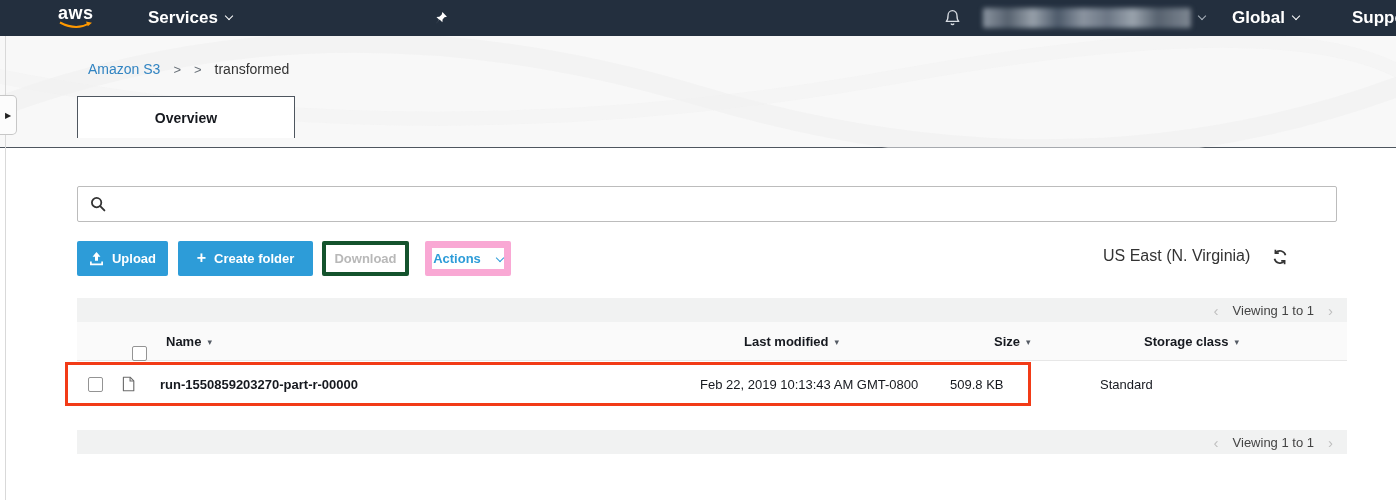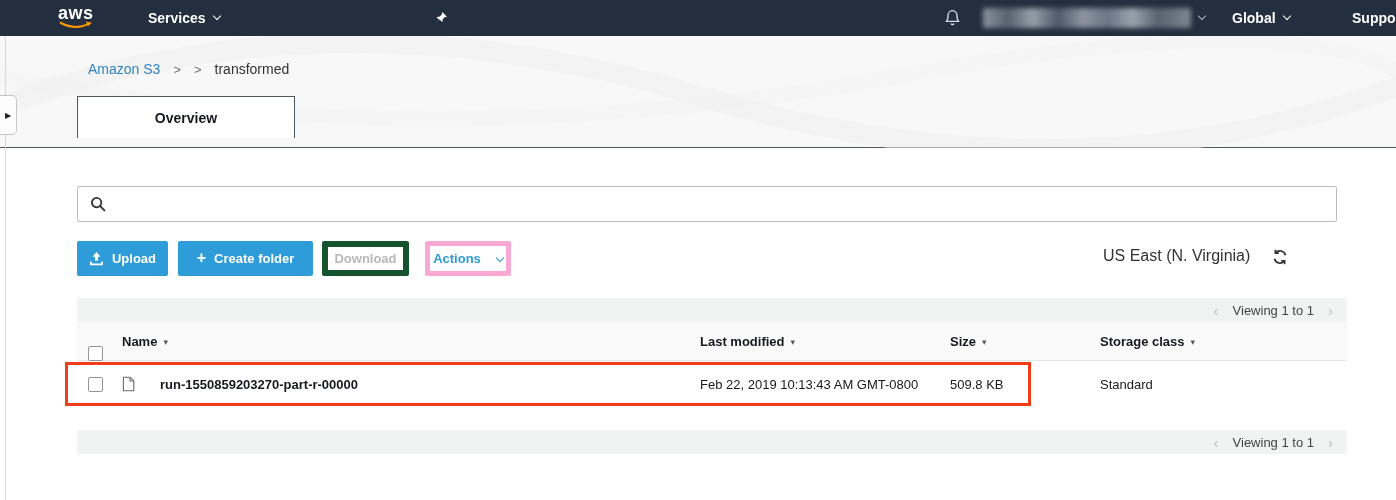--- a/index.html
+++ b/index.html
@@ -4,21 +4,21 @@
 <style>
   * { margin:0; padding:0; box-sizing:border-box; }
   html,body { width:1396px; height:500px; overflow:hidden; background:#fff;
     font-family:"Liberation Sans","DejaVu Sans",sans-serif; color:#333; }
 
   
   .topnav { position:absolute; top:0; left:0; width:1396px; height:36px; background:#232f3e; }
   .logo { position:absolute; left:58px; top:3px; color:#fff; font-weight:bold; font-size:18px; letter-spacing:0.5px; }
   .logo-smile { position:absolute; left:58px; top:21px; }
   .nav-item { position:absolute; top:0; height:36px; display:flex; align-items:center;
-    color:#fff; font-size:14px; font-weight:bold; cursor:pointer; }
+    color:#fff; font-size:17px; font-weight:bold; cursor:pointer; }
   .chv { display:inline-block; width:6px; height:6px; border-right:1.5px solid currentColor;
     border-bottom:1.5px solid currentColor; transform:rotate(45deg); margin-left:8px; margin-top:-4px; }
   .redacted-dark { width:208px; height:20px; border-radius:2px; filter:blur(2.5px);
     background:linear-gradient(90deg,#8b94a0,#57626f 12%,#97a0aa 24%,#4d5a6a 36%,#8b94a0 48%,#6b7684 60%,#9aa3ad 72%,#57626f 84%,#7e8792); }
 
   
   .header-band { position:absolute; top:36px; left:0; width:1396px; height:112px;
     background:#f8f8f8; border-bottom:1px solid #4e565f; }
   .wave { position:absolute; top:36px; left:0; width:1396px; height:112px; pointer-events:none; }
   .left-line { position:absolute; left:5px; top:36px; width:1px; height:464px; background:#d9d9d9; }
@@ -41,40 +41,40 @@
   .search-box input { flex:1; border:none; outline:none; font-size:14px; color:#333; background:transparent;
     font-family:"Liberation Sans","DejaVu Sans",sans-serif; }
   .search-box input::placeholder { color:#757575; opacity:1; }
 
   
   .btn { position:absolute; top:241px; height:35px; border-radius:2px; display:flex; align-items:center;
     justify-content:center; font-size:13px; font-weight:bold; cursor:pointer; gap:8px; border:none; }
   .btn-primary { background:#2d9cd8; color:#fff; }
   .btn-upload { left:77px; width:91px; }
   .btn-create { left:178px; width:135px; }
-  .btn-disabled { left:322px; width:87px; background:#fff; border:6px solid #14532d; color:#b8b8b8; cursor:default; }
-  .btn-actions { left:425px; width:86px; background:#fff; border:5px solid #f9a8d4; color:#2d9cd8; }
+  .btn-disabled { left:322px; width:87px; background:#fff; border:4px solid #14532d; color:#b8b8b8; cursor:default; }
+  .btn-actions { left:425px; width:86px; background:#fff; border:7px solid #f9a8d4; color:#2d9cd8; }
   .btn-actions .chv { border-width:1.5px; margin-top:-2px; }
   .plus-glyph { font-size:16px; font-weight:bold; margin-top:-2px; }
   .region-wrap { position:absolute; top:247px; left:1094px; display:flex; align-items:flex-end; gap:22px;margin-left:9px; }
   .region-label { font-size:16px; color:#333; }
   .refresh { cursor:pointer; display:flex; }
 
   
   .pagebar { position:absolute; left:77px; width:1270px; height:24px; background:#f1f2f2;
     display:flex; align-items:center; justify-content:flex-end; padding-right:14px; gap:14px; font-size:13px; color:#444; }
   .pagebar-top { top:298px; }
   .pagebar-bottom { top:430px; }
   .page-arrow { color:#bfbfbf; font-size:15px; cursor:default; }
 
   
   .thead { position:absolute; left:77px; top:322px; width:1270px; height:39px; background:#fafafa;
     border-bottom:1px solid #e7e7e7; }
   .th { position:absolute; top:0; height:39px; display:flex; align-items:center; font-size:13px;
-    font-weight:bold; color:#16191f; cursor:pointer; gap:6px; }
+    font-weight:bold; color:#16191f; cursor:pointer; gap:6px;margin-left:44px; }
   .sort-arrow { font-size:9px; color:#545b64; }
   .cbx { appearance:none; -webkit-appearance:none; width:15px; height:15px; border:1px solid #949494;
     border-radius:2px; background:#fff; cursor:pointer; margin:0; }
   .trow { position:absolute; left:77px; top:361px; width:1270px; height:46px; background:#fff; }
   .td { position:absolute; top:0; height:46px; display:flex; align-items:center; font-size:13px; color:#16191f; }
   .obj-name { font-weight:bold; color:#16191f; cursor:pointer; }
   .col-check { left:11px; } .col-name { left:45px; gap:25px; } .col-name-h { left:45px; }
   .col-mod { left:623px; } .col-size { left:873px; } .col-class { left:1023px; }
   .highlight-box { position:absolute; left:65px; top:362px; width:966px; height:44px;
     border:3px solid #f23b17; pointer-events:none; }

